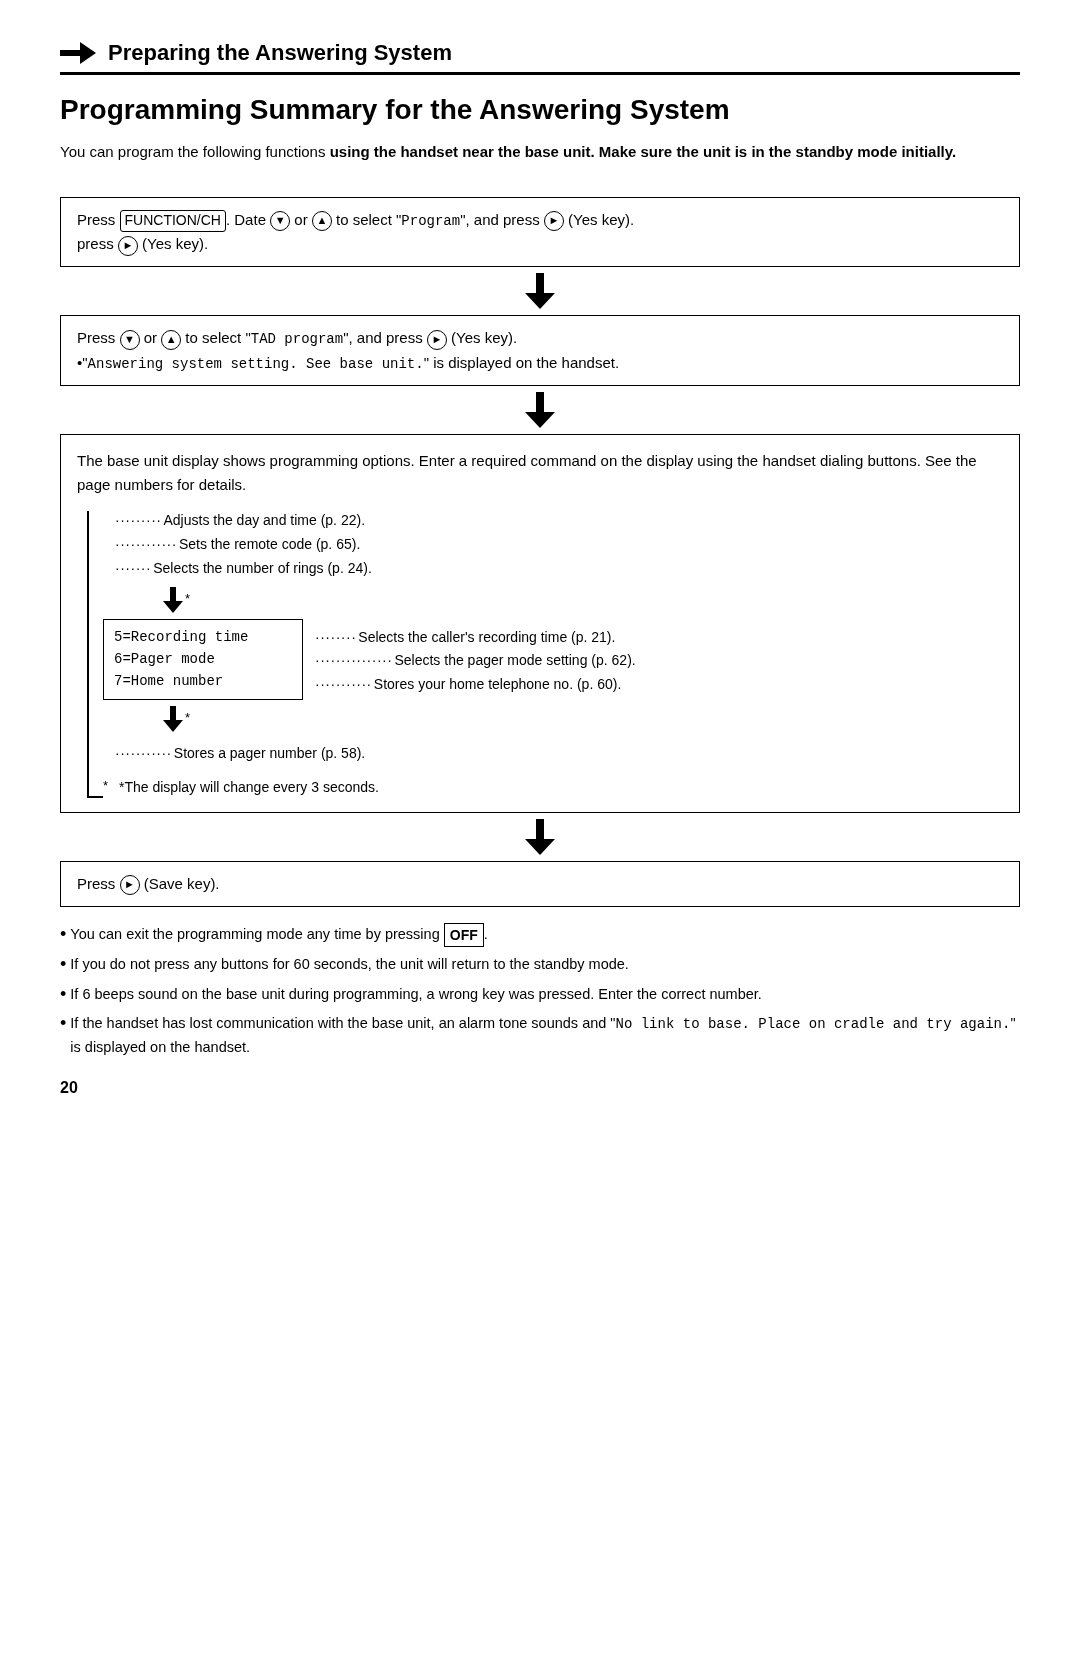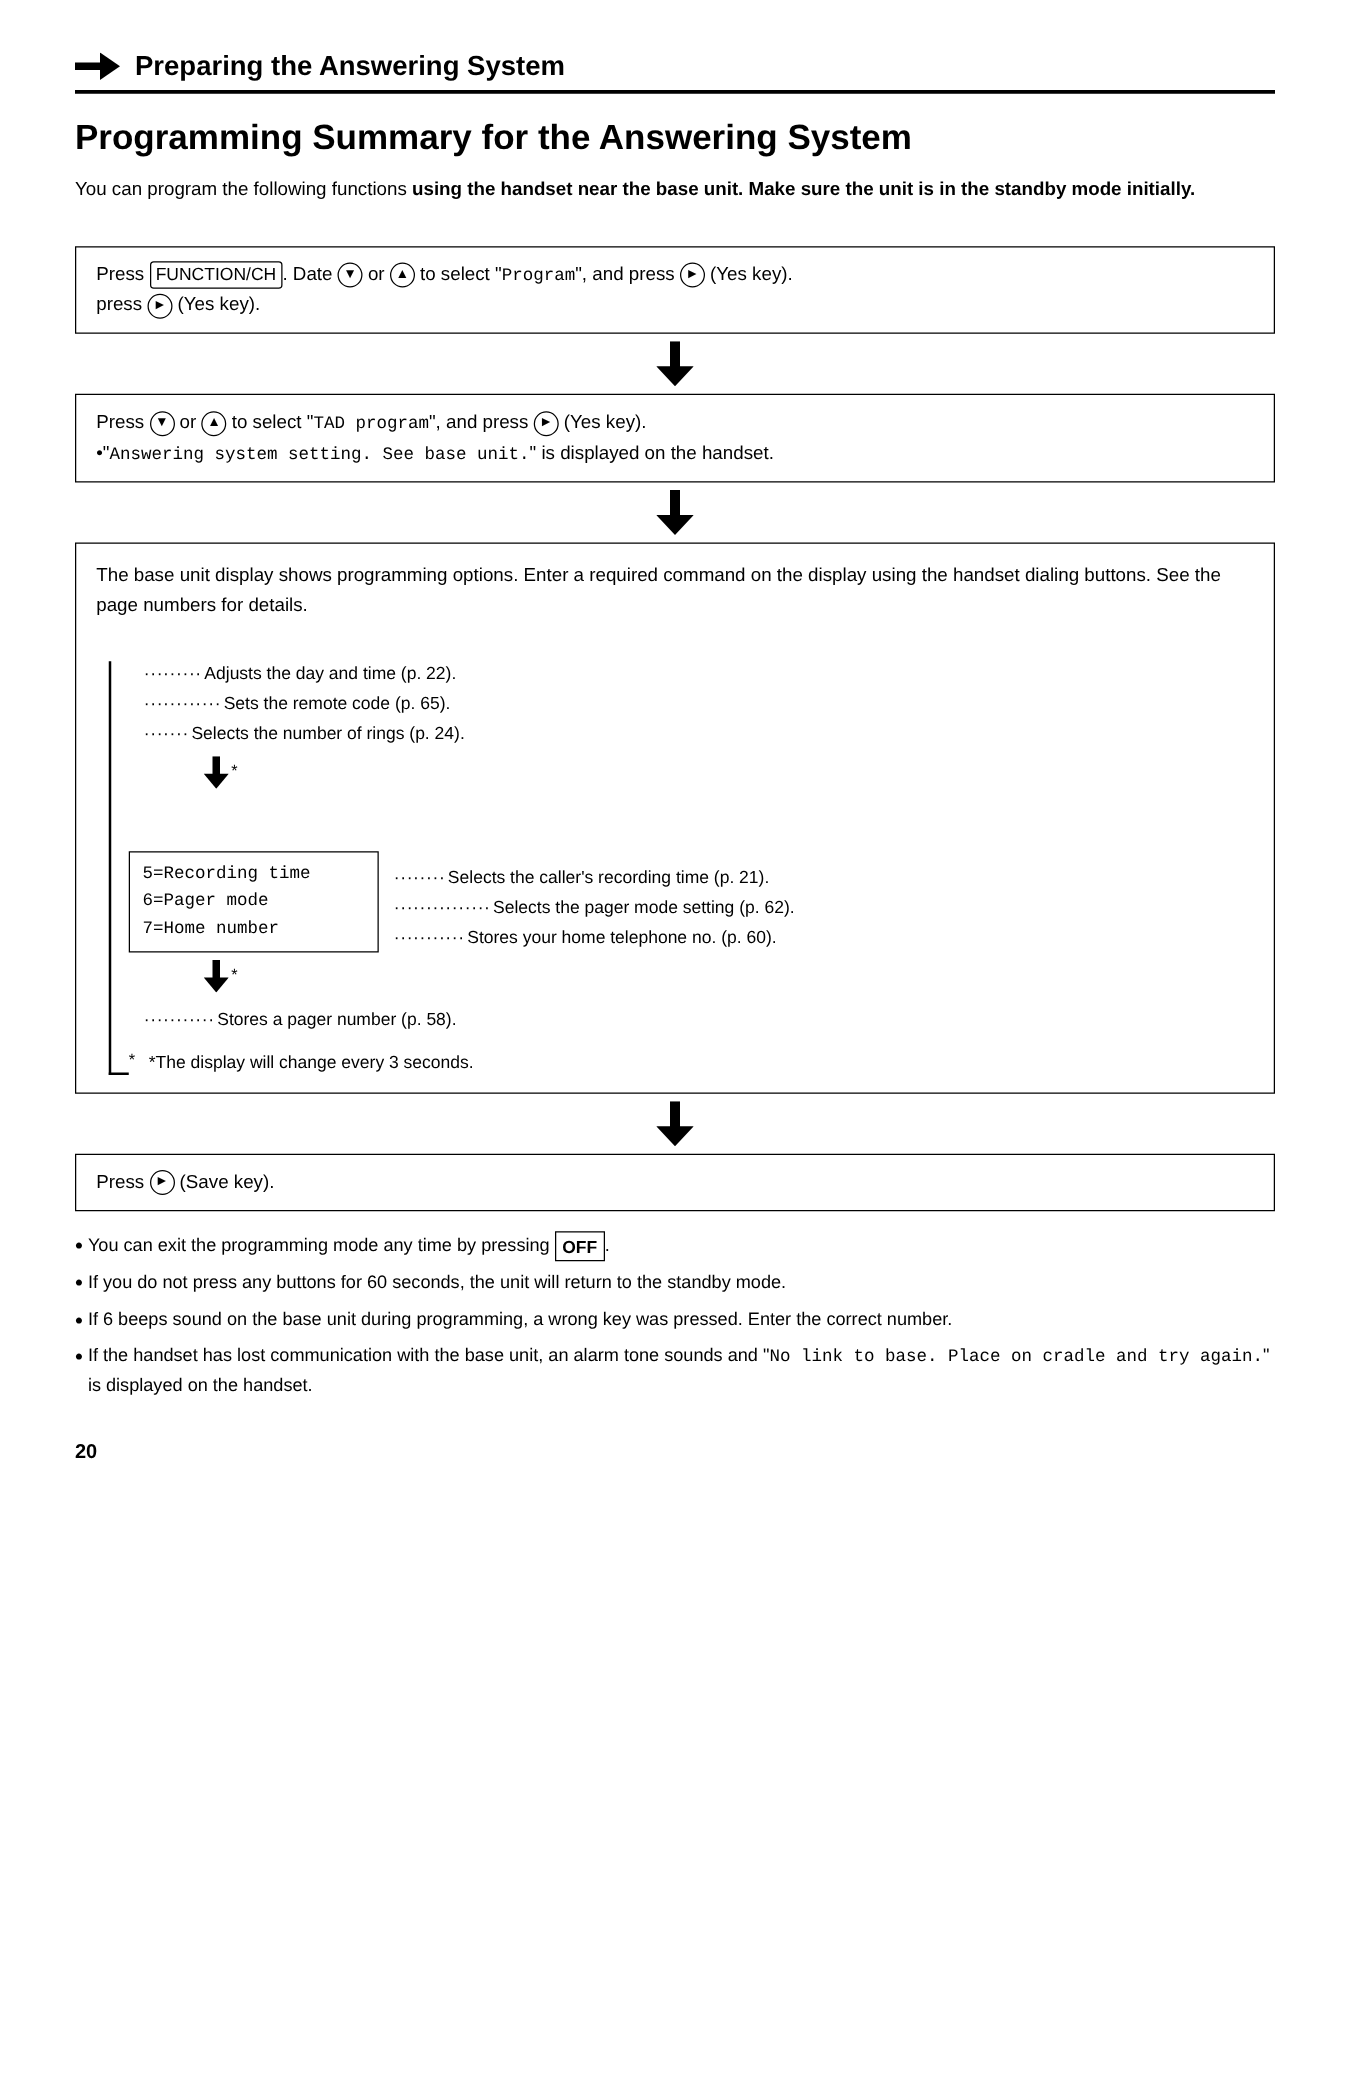--- a/index.html
+++ b/index.html
@@ -107,21 +107,21 @@
     
     .main-box {
       border: 1.5px solid #000;
       padding: 14px 16px 14px 16px;
       margin-bottom: 0;
       font-size: 15px;
       line-height: 1.6;
       background: #fff;
     }
     .main-box .intro-para {
-      margin-bottom: 26px;
+      margin-bottom: 8px;
     }
     .display-box {
       border: 1.5px solid #000;
       padding: 6px 10px;
       font-family: 'Courier New', Courier, monospace;
       font-size: 13.5px;
       min-width: 200px;
       background: #fff;
       line-height: 1.6;
     }
@@ -143,21 +143,21 @@
       line-height: 1.3;
     }
     .note-text {
       flex: 1;
     }
 
     
     .page-number {
       font-size: 16px;
       font-weight: bold;
-      margin-top: 32px;
+      margin-top: 20px;
     }
 
     
     .off-btn {
       display: inline-block;
       border: 1.5px solid #000;
       padding: 0 5px;
       font-size: 14px;
       font-weight: bold;
       background: #fff;
@@ -256,21 +256,21 @@
       </div>
 
       <div style="display:flex; align-items:center; margin-left:60px; margin-bottom:6px;">
         <svg width="20" height="26" viewBox="0 0 20 26" fill="none" xmlns="http://www.w3.org/2000/svg">
           <rect x="7" y="0" width="6" height="16" fill="#000"></rect>
           <polygon points="0,14 10,26 20,14" fill="#000"></polygon>
         </svg>
         <span style="font-size:13px; margin-left:2px;">*</span>
       </div>
 
-      <div style="display:flex; align-items:flex-end; margin-bottom:6px;margin-top:44px;">
+      <div style="display:flex; align-items:center; margin-bottom:6px;">
         <div class="display-box">
           <div class="mono">5=Recording time</div>
           <div class="mono">6=Pager mode</div>
           <div class="mono">7=Home number</div>
         </div>
         <div class="descriptions-col">
           <div class="desc-entry">
             <span class="dot-line">········</span>
             <span class="desc-txt">Selects the caller's recording time (p. 21).</span>
           </div>

